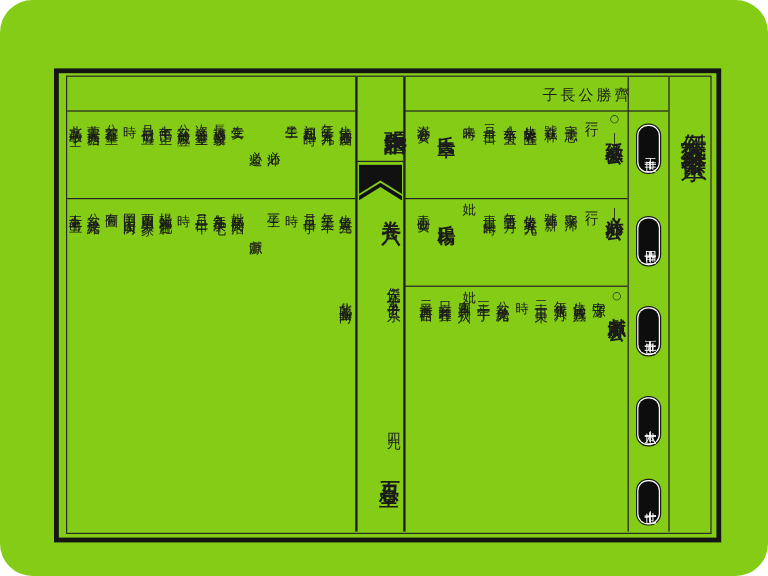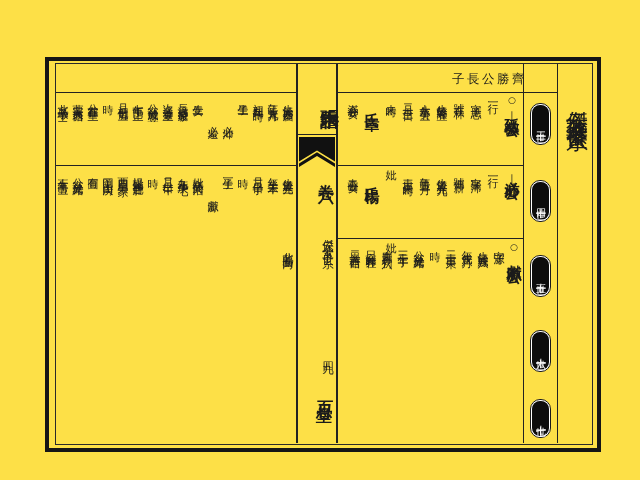--- a/index.html
+++ b/index.html
@@ -1,17 +1,17 @@
 <!DOCTYPE html>
 <html><head>
 <meta charset="utf-8">
 <style>
   html,body{margin:0;padding:0;background:#ffffff;}
-  .stage{position:relative;width:640px;height:480px;background:#fde047;overflow:hidden;
-         font-family:"DejaVu Serif","Liberation Serif",serif;color:#1b1b1b;}
+  .stage{position:relative;width:640px;height:480px;background:#84cc16;overflow:hidden;
+         font-family:"DejaVu Serif","Liberation Serif",serif;color:#1b1b1b;border-radius:27px;}
   .outer-frame{position:absolute;left:45px;top:57px;width:548px;height:387px;border:4px solid #151515;}
   .inner-frame{position:absolute;left:55px;top:63px;width:536px;height:380px;border:1px solid #2a2a2a;}
   .vline{position:absolute;top:64px;height:379px;background:#222;}
   .hline{position:absolute;height:1px;background:#222;}
   
   .spine-text{position:absolute;writing-mode:vertical-rl;text-orientation:upright;text-align:center;}
   .book-title{left:297px;top:65px;width:39px;height:68px;font-size:15px;font-weight:bold;
               letter-spacing:1px;transform:scaleX(1.25);transform-origin:center;}
   .volume{left:297px;top:171px;width:39px;font-size:16px;font-weight:bold;letter-spacing:4px;}
   .section{left:299px;top:230px;width:36px;font-size:11.5px;letter-spacing:3px;}

